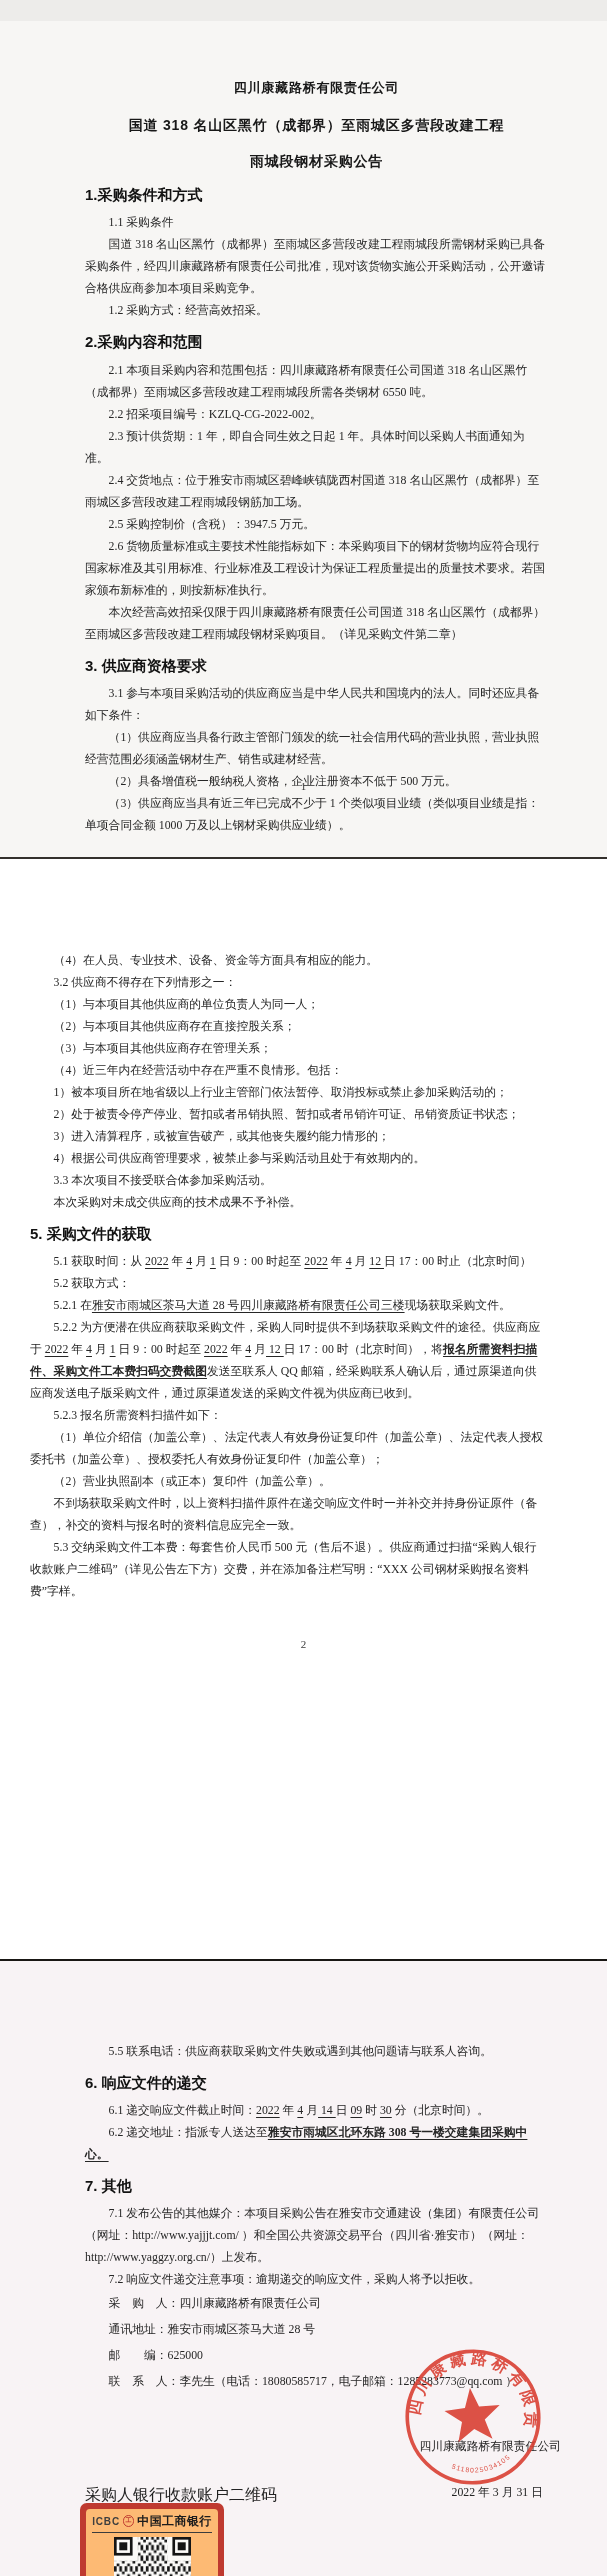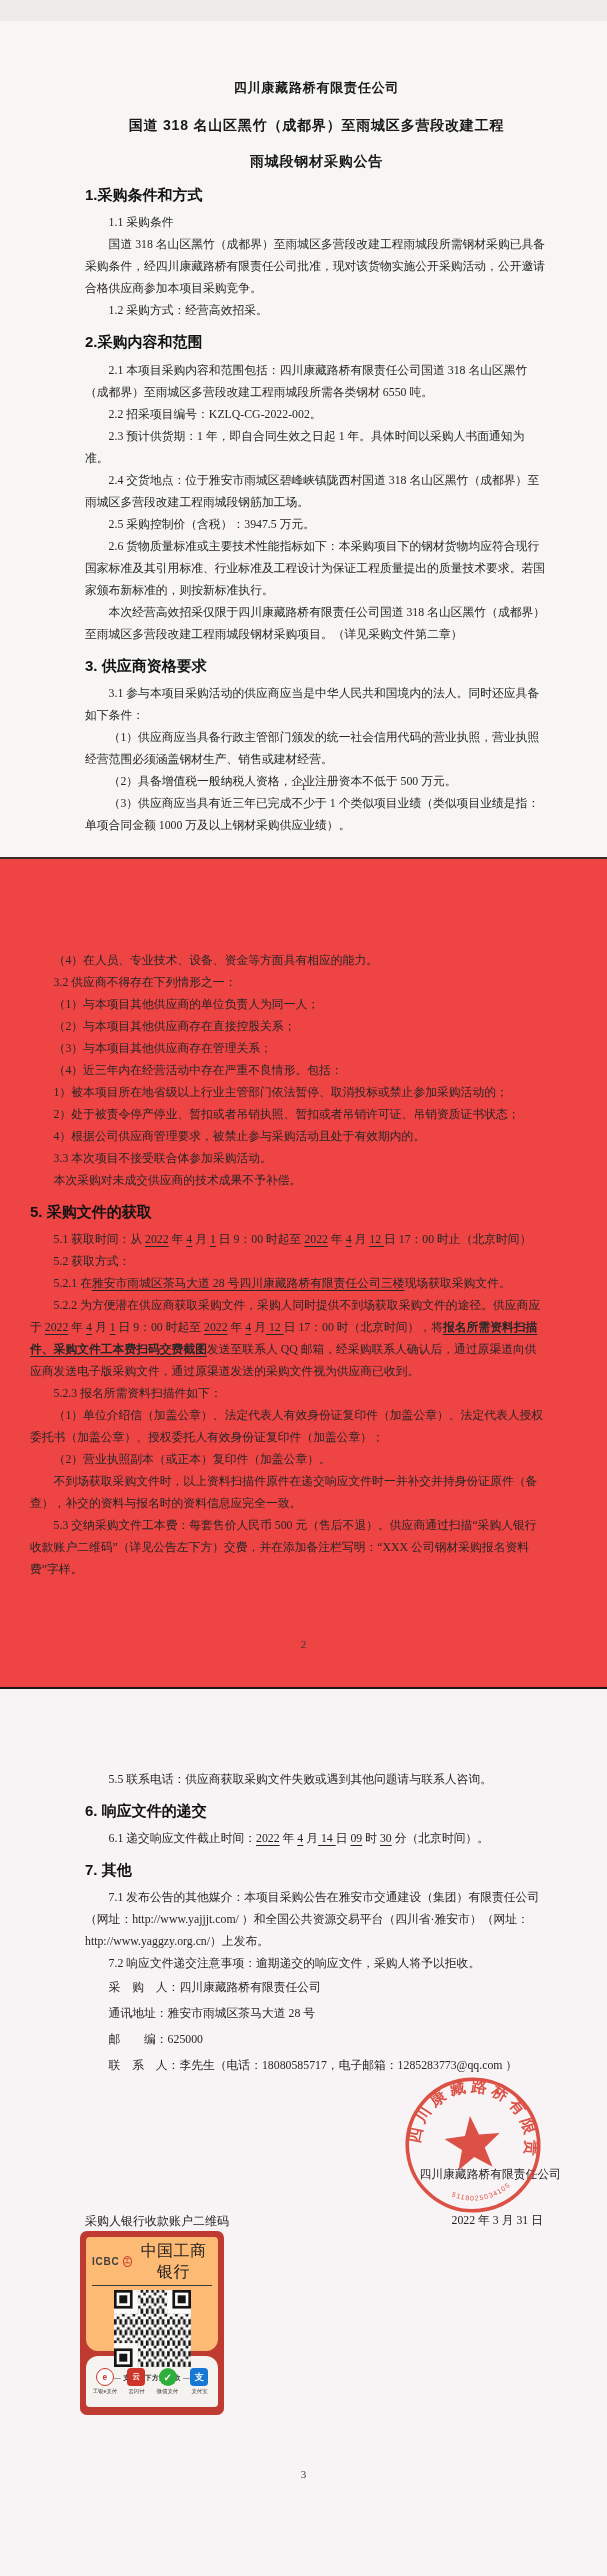--- a/index.html
+++ b/index.html
@@ -5,21 +5,21 @@
   * { margin:0; padding:0; box-sizing:border-box; }
   html,body { width:607px; }
   body {
     height:2576px; background:#edecea; position:relative;
     font-family:"Liberation Serif","DejaVu Serif",serif;
     color:#262626; -webkit-font-smoothing:antialiased;
   }
   .page { position:relative; width:607px; padding:0 59px 0 85px; overflow:hidden; }
   .page1 { margin-top:21px; height:836px; background:#f7f6f4; padding-top:58px; }
   .sep1 { height:1.5px; background:#33302c; }
-  .page2 { height:828px; background:#ef4444; padding-top:90px;padding-left:30px; }
+  .page2 { height:1100px; background:#ffffff; padding-top:90px;padding-left:30px; }
   .sep2 { height:2.3px; background:#191714; }
   .page3 { height:953px; background:#f8f3f5; padding-top:79px; }
   .bottomline { height:3px; background:#0c0c0c; }
   .t { text-align:center; font-family:"Liberation Sans","DejaVu Sans",sans-serif;
        font-weight:bold; color:#181818; letter-spacing:0.8px; }
   .t1 { font-size:13px; margin-bottom:20px; }
   .t2 { font-size:14px; margin-bottom:18px; }
   .t3 { font-size:14px; margin-bottom:12px; }
   .h { font-family:"Liberation Sans","DejaVu Sans",sans-serif; font-weight:bold;
        font-size:15px; color:#121212; line-height:23px; margin:9px 0 5.3px; }
@@ -30,33 +30,33 @@
   .page1 .pageno { top:759px; }
   .page2 .pageno { top:779px; }
   .page3 .pageno { top:779px; }
   p.contact { font-size:11.8px; line-height:26px; text-indent:2em; }
   
   .stamp { position:absolute; top:383px; right:61px; width:146px; height:146px;
            opacity:.88; transform:rotate(-6deg); pointer-events:none; }
   .signoff-company { position:absolute; top:478px; right:46px; font-size:11.8px; color:#232323; }
   .signoff-date { position:absolute; top:524px; right:64px; font-size:11.8px; color:#232323; }
   
-  .bank-label { position:absolute; top:524px; left:85px; font-size:12px; color:#232323; }
+  .bank-label { position:absolute; top:524px; left:85px; font-size:16px; color:#232323; }
   .card { position:absolute; top:542px; left:80px; width:144px; height:184px;
           background:#bf3a30; border-radius:6.8px; padding:6px; }
   .card-top { background:#fdba74; border-radius:3.8px 3.8px 12px 12px; height:114px;
               padding:3.8px 6px 0; text-align:center; }
   .card-head { display:flex; align-items:center; justify-content:center; gap:3px;
                border-bottom:1.5px solid #3c3c3c; padding-bottom:2.3px; margin-bottom:3.8px; }
   .icbc-abbr { font-family:"Liberation Sans",sans-serif; font-weight:bold; font-size:10px;
                color:#3f3f3f; letter-spacing:0.8px; }
   .icbc-logo { width:11.4px; height:11.4px; border:1.5px solid #bf3a30; border-radius:50%;
                color:#bf3a30; font-size:6px; font-weight:bold; line-height:8.3px; text-align:center;
                font-family:"Liberation Sans",sans-serif; }
-  .icbc-name { font-size:16px; font-weight:normal; color:#1d1d1d; letter-spacing:0.4px; }
+  .icbc-name { font-size:12px; font-weight:bold; color:#1d1d1d; letter-spacing:0.4px; }
   .card-divider { font-size:6.8px; font-weight:bold; color:#2c2c2c; margin-top:2.3px; letter-spacing:0.4px; }
   .card-bottom { margin-top:5.3px; background:#f5f3ef; border-radius:12px 12px 3.8px 3.8px;
                  height:51px; display:flex; align-items:center; justify-content:space-around;
                  padding:3px 3px 1.5px; }
   .pay { display:flex; flex-direction:column; align-items:center; gap:2.3px; width:25%; }
   .pay .lbl { font-size:5.7px; color:#333; font-family:"Liberation Sans",sans-serif; transform:scale(.95); white-space:nowrap; }
   .ico { width:18px; height:18px; display:flex; align-items:center; justify-content:center;
          color:#fff; font-weight:bold; font-family:"Liberation Sans",sans-serif; }
   .ico-epay { border-radius:50%; border:1.9px solid #c8372b; color:#c8372b; font-size:8.3px; background:#fff; }
   .ico-ysf  { border-radius:3.8px; background:#ce352a; font-size:7.6px; }
@@ -97,20 +97,21 @@
 
 <section class="page page2">
   <p class="b">（4）在人员、专业技术、设备、资金等方面具有相应的能力。</p>
   <p class="b">3.2 供应商不得存在下列情形之一：</p>
   <p class="b">（1）与本项目其他供应商的单位负责人为同一人；</p>
   <p class="b">（2）与本项目其他供应商存在直接控股关系；</p>
   <p class="b">（3）与本项目其他供应商存在管理关系；</p>
   <p class="b">（4）近三年内在经营活动中存在严重不良情形。包括：</p>
   <p class="b">1）被本项目所在地省级以上行业主管部门依法暂停、取消投标或禁止参加采购活动的；</p>
   <p class="b">2）处于被责令停产停业、暂扣或者吊销执照、暂扣或者吊销许可证、吊销资质证书状态；</p>
+  <p class="b">3）进入清算程序，或被宣告破产，或其他丧失履约能力情形的；</p>
   <p class="b">4）根据公司供应商管理要求，被禁止参与采购活动且处于有效期内的。</p>
   <p class="b">3.3 本次项目不接受联合体参加采购活动。</p>
 
   <p class="b">本次采购对未成交供应商的技术成果不予补偿。</p>
 
   <div class="h">5. 采购文件的获取</div>
   <p class="b"><span>5.1 获取时间：从 </span><span class="u">2022</span><span> 年 </span><span class="u">4</span><span> 月 </span><span class="u">1</span><span> 日 9：00 时起至 </span><span class="u">2022</span><span> 年 </span><span class="u">4</span><span> 月 </span><span class="u"> 12 </span><span> 日 17：00 时止（北京时间）</span></p>
   <p class="b">5.2 获取方式：</p>
   <p class="b"><span>5.2.1 在</span><span class="u">雅安市雨城区茶马大道 28 号四川康藏路桥有限责任公司三楼</span><span>现场获取采购文件。</span></p>
   <p class="b"><span>5.2.2 为方便潜在供应商获取采购文件，采购人同时提供不到场获取采购文件的途径。供应商应于 </span><span class="u">2022</span><span> 年 </span><span class="u">4</span><span> 月 </span><span class="u">1</span><span> 日 9：00 时起至 </span><span class="u">2022</span><span> 年 </span><span class="u">4</span><span> 月</span><span class="u"> 12 </span><span> 日 17：00 时（北京时间），将</span><span class="bu">报名所需资料扫描件、采购文件工本费扫码交费截图</span><span>发送至联系人 QQ 邮箱，经采购联系人确认后，通过原渠道向供应商发送电子版采购文件，通过原渠道发送的采购文件视为供应商已收到。</span></p>
@@ -122,20 +123,21 @@
 
   <div class="pageno">2</div>
 </section>
 <div class="sep2"></div>
 
 <section class="page page3">
   <p class="b">5.5 联系电话：供应商获取采购文件失败或遇到其他问题请与联系人咨询。</p>
 
   <div class="h">6. 响应文件的递交</div>
   <p class="b"><span>6.1 递交响应文件截止时间：</span><span class="u">2022</span><span> 年 </span><span class="u">4</span><span> 月</span><span class="u"> 14 </span><span>日 </span><span class="u">09</span><span> 时 </span><span class="u">30</span><span> 分（北京时间）。</span></p>
+  <p class="b"><span>6.2 递交地址：指派专人送达至</span><span class="bu">雅安市雨城区北环东路 308 号一楼交建集团采购中心。</span></p>
 
   <div class="h">7. 其他</div>
   <p class="b">7.1 发布公告的其他媒介：本项目采购公告在雅安市交通建设（集团）有限责任公司（网址：http://www.yajjjt.com/ ）和全国公共资源交易平台（四川省·雅安市）（网址：http://www.yaggzy.org.cn/）上发布。</p>
   <p class="b">7.2 响应文件递交注意事项：逾期递交的响应文件，采购人将予以拒收。</p>
 
   <p class="contact">采　购　人：四川康藏路桥有限责任公司</p>
   <p class="contact">通讯地址：雅安市雨城区茶马大道 28 号</p>
   <p class="contact">邮　　编：625000</p>
   <p class="contact">联　系　人：李先生（电话：18080585717，电子邮箱：1285283773@qq.com ）</p>
 

